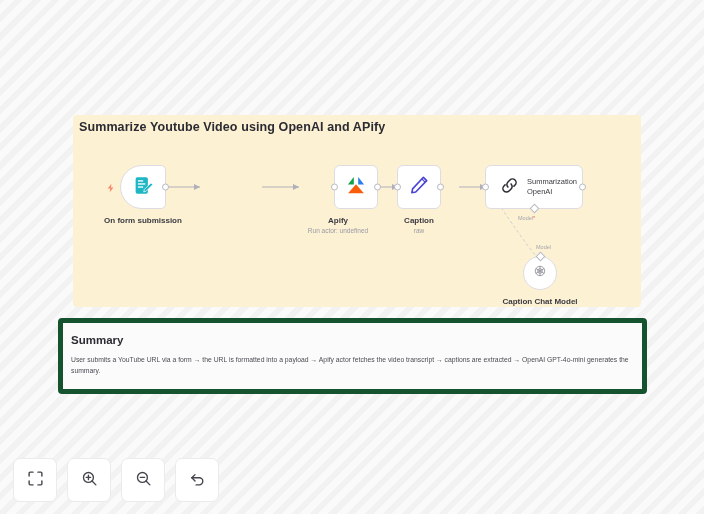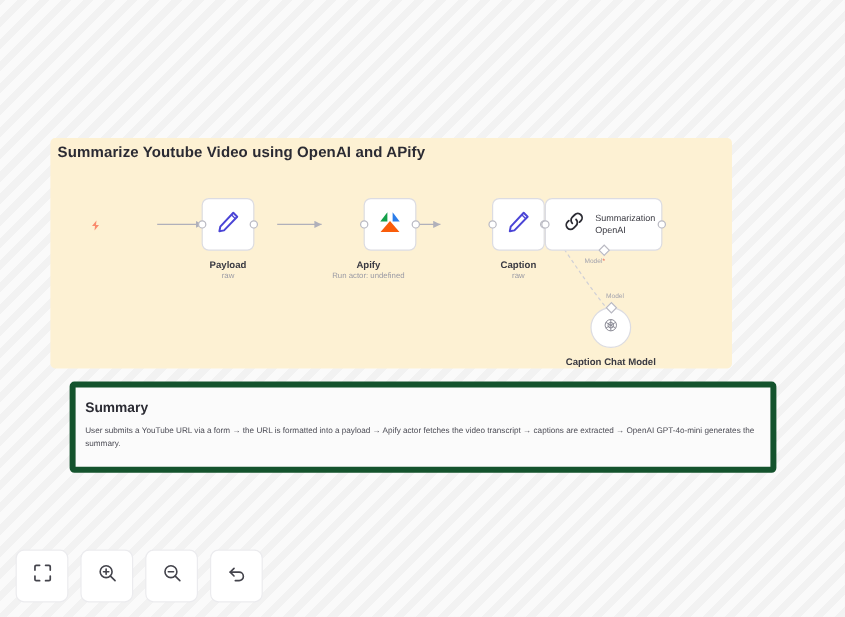--- a/index.html
+++ b/index.html
@@ -19,21 +19,21 @@
         #f2f2f2 6px,
         #fafafa 6px,
         #fafafa 13px
     );
     position: relative;
   }
 
   
   #workflow-canvas {
     position: absolute;
-    left: 42px;
+    left: 73px;
     top: 115px;
     width: 568px;
     height: 192px;
     background: #fdf1d3;
     border-radius: 4px;
   }
 
   #workflow-title {
     position: absolute;
     left: 6px;
@@ -241,57 +241,58 @@
 
     <path d="M425,88 C440,110 452,128 467,146" stroke="#cfcfd6" stroke-width="1" stroke-dasharray="3,2.5" fill="none"></path>
   </svg>
 
   <div id="trigger-bolt">
     <svg width="10" height="10" viewBox="0 0 24 24" fill="#f98b6d">
       <path d="M13 2 L4 13 h6 l-1 9 9-11 h-6 z"></path>
     </svg>
   </div>
 
-
-  <div class="node" style="left:126px; top:50px;">
-    <div class="node-box" style="width:44px; height:44px;">
-      <span>
-        <svg width="22" height="22" viewBox="0 0 24 24" fill="none" stroke="#4b45d6" stroke-width="1.8" stroke-linejoin="round">
-          <path d="M16.8 3.6 L20.4 7.2 L8.4 19.6 L4.2 20.4 L5 16.2 Z"></path>
-          <path d="M15.1 5.4 L18.7 9" stroke-width="1.2"></path>
-        </svg>
-      </span>
-      <span class="port left"></span>
+  <div class="node" style="left:47px; top:50px;">
+    <div class="node-box trigger" style="width:46px; height:44px;">
+      <span>
+        <svg width="21" height="21" viewBox="0 0 24 24">
+          <rect x="3" y="2.5" width="14" height="19" rx="2" fill="#1fb6c4"></rect>
+          <rect x="5.6" y="6" width="6" height="1.5" fill="#ffffff"></rect>
+          <rect x="5.6" y="9.5" width="8.5" height="1.5" fill="#ffffff"></rect>
+          <rect x="5.6" y="13" width="6" height="1.5" fill="#ffffff"></rect>
+          <path d="M13 16.5 L20.5 9 L22.5 11 L15 18.5 L12.2 19.3 Z" fill="#1fb6c4" stroke="#ffffff" stroke-width="0.8"></path>
+        </svg>
+      </span>
       <span class="port right"></span>
     </div>
     <div class="node-caption">
-      <div class="node-title">Payload</div>
-      <div class="node-sub">raw</div>
-    </div>
-  </div>
+      <div class="node-title">On form submission</div>
+    </div>
+  </div>
+
 
   <div class="node" style="left:225px; top:50px;padding-left:36px;">
     <div class="node-box" style="width:44px; height:44px;">
       <span>
         <svg width="22" height="22" viewBox="0 0 24 24">
           <path d="M3.2 11.5 L9.6 3.2 L9.6 11.5 Z" fill="#13a04a"></path>
           <path d="M20.8 11.5 L14.4 3.2 L14.4 11.5 Z" fill="#2b7de9"></path>
           <path d="M12 11.2 L20.6 21 L3.4 21 Z" fill="#f95c0a"></path>
         </svg>
       </span>
       <span class="port left"></span>
       <span class="port right"></span>
     </div>
     <div class="node-caption">
       <div class="node-title">Apify</div>
       <div class="node-sub">Run actor: undefined</div>
     </div>
   </div>
 
-  <div class="node" style="left:324px; top:50px;margin-left:44px;">
+  <div class="node" style="left:324px; top:50px;">
     <div class="node-box" style="width:44px; height:44px;">
       <span>
         <svg width="22" height="22" viewBox="0 0 24 24" fill="none" stroke="#4b45d6" stroke-width="1.8" stroke-linejoin="round">
           <path d="M16.8 3.6 L20.4 7.2 L8.4 19.6 L4.2 20.4 L5 16.2 Z"></path>
           <path d="M15.1 5.4 L18.7 9" stroke-width="1.2"></path>
         </svg>
       </span>
       <span class="port left"></span>
       <span class="port right"></span>
     </div>

